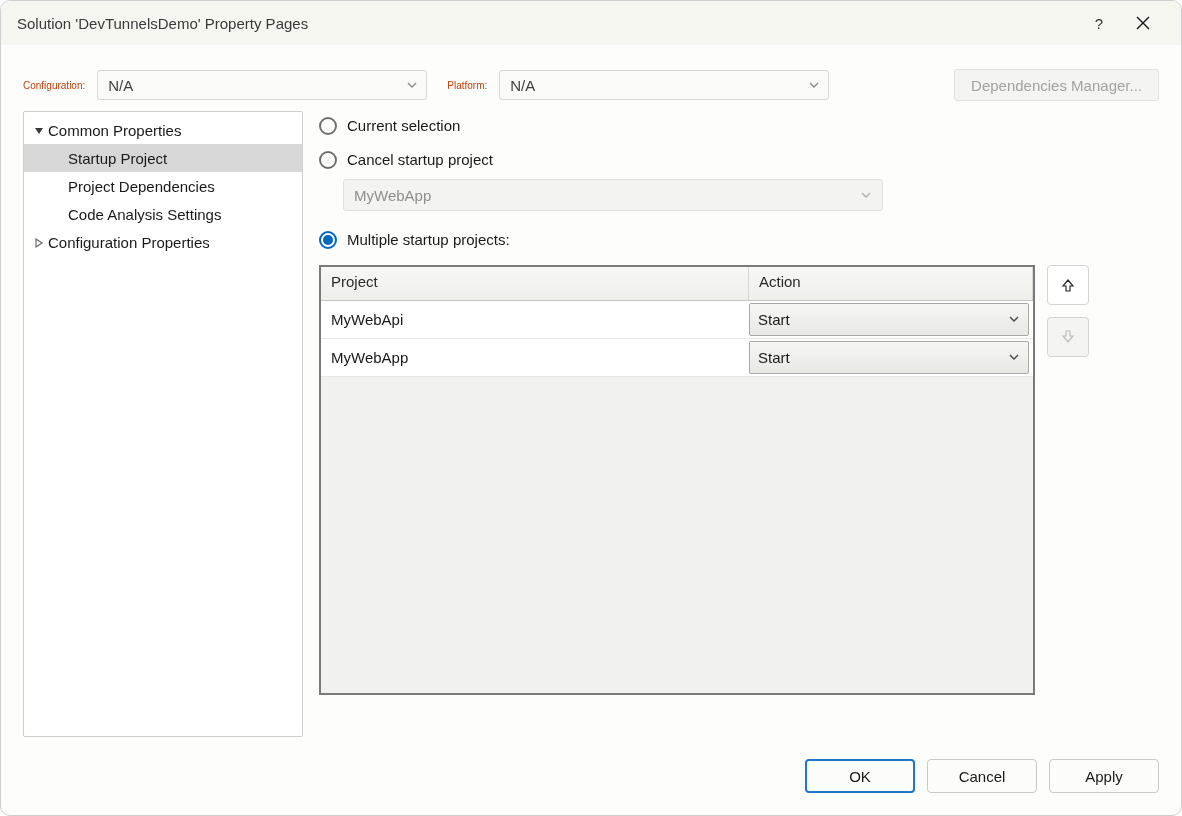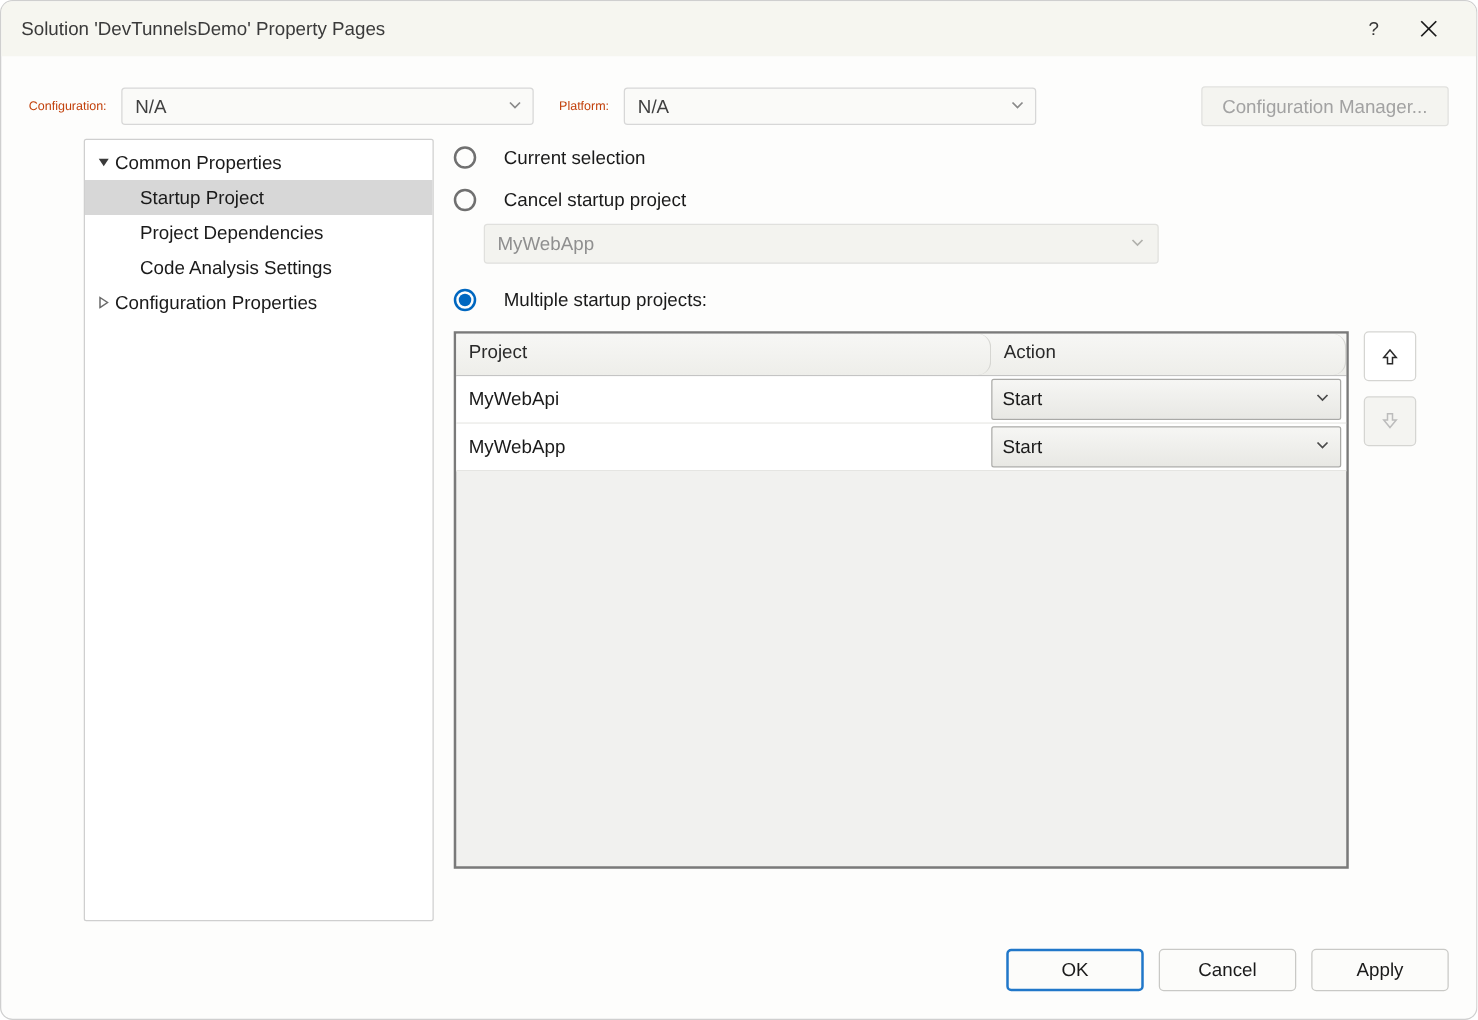--- a/index.html
+++ b/index.html
@@ -74,21 +74,20 @@
     border-radius: 3px;
     padding: 0 16px;
     display: flex;
     align-items: center;
   }
   .body-area {
     display: flex;
     gap: 16px;
     padding: 0 22px;
     flex: 1;
-    margin-left: 44px;
   }
   .tree {
     width: 280px;
     height: 626px;
     border: 1px solid #cfcfcf;
     background: #ffffff;
     padding: 4px 0;
     border-radius: 2px;
   }
   .tree-row {
@@ -106,22 +105,21 @@
   .tree-row.child { padding-left: 44px; }
   .tree-row.selected {
     background: #d7d7d7;
   }
   .right-pane {
     flex: 1;
     padding-top: 6px;
   }
   .radio-row {
     display: flex;
-    align-items: center;
-    gap: 22px;
+    gap: 10px;
     margin-bottom: 16px;
   }
   .radio {
     width: 18px; height: 18px; border: 2px solid #707070; border-radius: 50%;
     display: inline-flex; align-items: center; justify-content: center;
   }
   .radio.selected { border-color: #0067c0; }
   .radio.selected::after {
     content: ""; width: 10px; height: 10px; background: #0067c0; border-radius: 50%;
   }
@@ -153,21 +151,20 @@
   .grid-head {
     display: flex;
     background: linear-gradient(#f7f7f5, #eeeeea);
     border-bottom: 1px solid #c4c4c4;
     height: 34px;
   }
   .grid-head .col {
     padding: 6px 10px;
     border-right: 1px solid #d6d6d2;
     color: #2a2a2a;
-    border-radius: 11px;
   }
   .col-project { width: 428px; }
   .col-action { flex: 1; }
   .grid-row {
     display: flex;
     height: 38px;
     background: #ffffff;
     border-bottom: 1px solid #e5e5e2;
   }
   .grid-row .cell {
@@ -248,21 +245,21 @@
     <label class="grey" style="margin-left:8px">Platform:</label>
     <div class="combo wide2">
       <span>N/A</span>
       <span class="chev">
         <svg class="chev-svg" viewBox="0 0 12 12">
             <path d="M2 4 L6 8 L10 4" fill="none" stroke="#8a8a8a" stroke-width="1.4"></path>
           </svg>
       </span>
     </div>
     <div style="flex:1"></div>
-    <div class="btn-disabled">Configuration Manager...</div>
+    <div class="btn-disabled">Dependencies Manager...</div>
   </div>
 
   <div class="body-area">
 
     <div class="tree">
       <div class="tree-row">
         <span class="exp">
           <svg width="10" height="10" viewBox="0 0 10 10">
               <path d="M1 2 L9 2 L5 8 Z" fill="#3a3a3a"></path>
             </svg>

